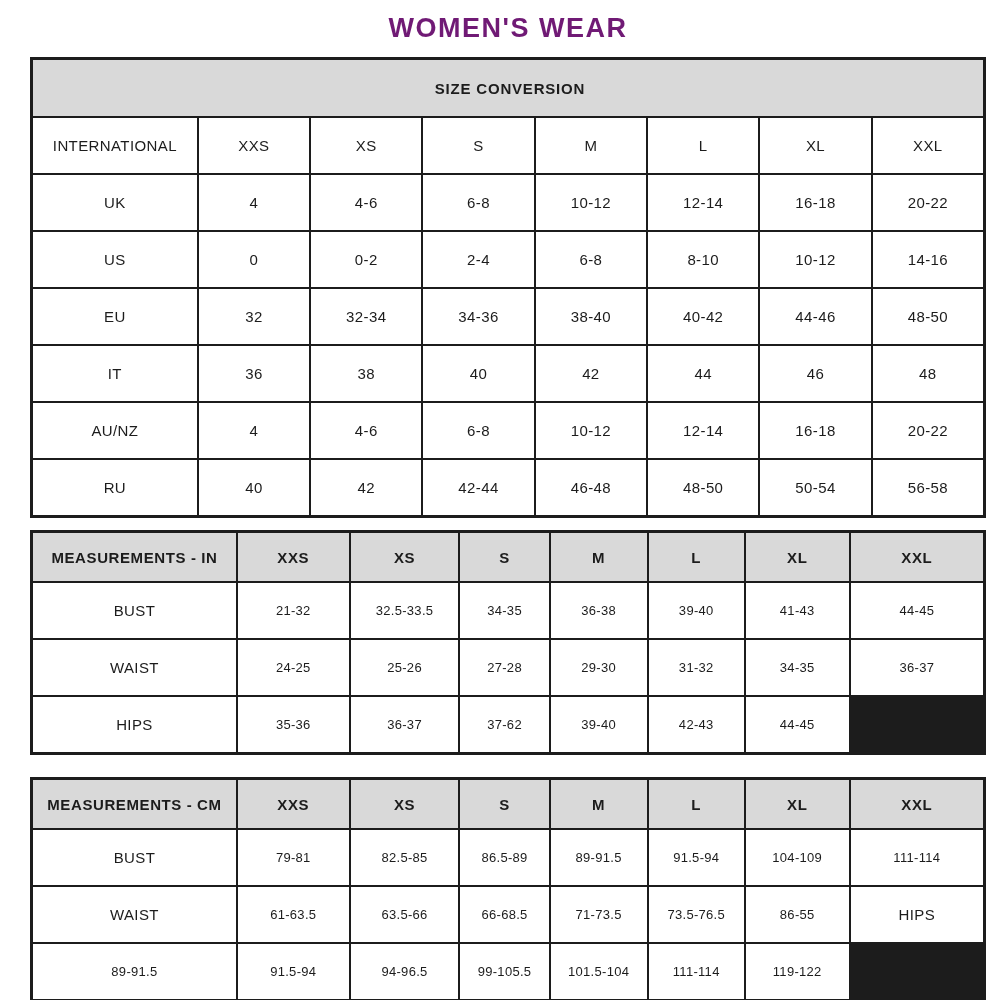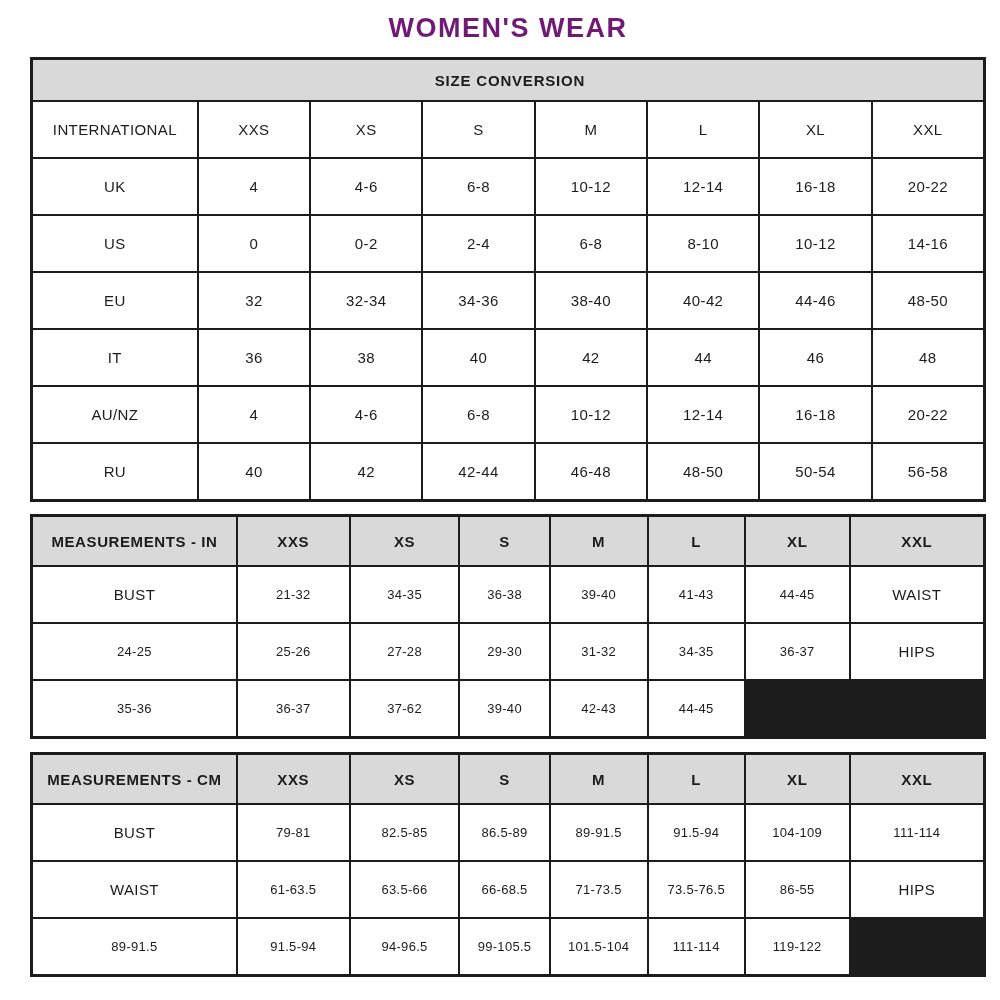--- a/index.html
+++ b/index.html
@@ -22,38 +22,38 @@
     color: #701a75;
   }
 
   .grid-table {
     display: grid;
     background: #1c1c1c;          
     border: 3px solid #1c1c1c;
     gap: 2px;
   }
   .t1 { grid-template-columns: 167fr 112.5fr 112.5fr 112.5fr 112.5fr 112.5fr 112.5fr 112.5fr; margin-bottom: 12px; }
-  .t23 { grid-template-columns: 207fr 113fr 110fr 90fr 98fr 97fr 105fr 135fr; margin-bottom: 13px; }
+  .t23 { grid-template-columns: 207fr 113fr 110fr 90fr 98fr 97fr 105fr 135fr; margin-bottom: 22px; }
   .t23.last { margin-bottom: 0; }
 
   .cell {
     background: #ffffff;
     display: flex;
     align-items: center;
     justify-content: center;
     text-align: center;
     height: 55px;
     font-size: 15px;
     letter-spacing: 0.4px;
     padding: 2px 4px;
   }
   .head-band {
     grid-column: 1 / -1;
     background: #d9d9d9;
-    height: 40px;
+    height: 56px;
     font-weight: bold;
     font-size: 15px;
     letter-spacing: 0.8px;
     padding-left: 8px;
   }
   .gray-head {
     background: #d9d9d9;
     height: 48px;
     font-weight: bold;
     font-size: 15px;
@@ -134,20 +134,21 @@
     <div class="cell gray-head">MEASUREMENTS - IN</div>
     <div class="cell gray-head">XXS</div>
     <div class="cell gray-head">XS</div>
     <div class="cell gray-head">S</div>
     <div class="cell gray-head">M</div>
     <div class="cell gray-head">L</div>
     <div class="cell gray-head">XL</div>
     <div class="cell gray-head">XXL</div>
   <div class="cell label-cell">BUST</div>
       <div class="cell value-cell">21-32</div>
+      <div class="cell value-cell">32.5-33.5</div>
       <div class="cell value-cell">34-35</div>
       <div class="cell value-cell">36-38</div>
       <div class="cell value-cell">39-40</div>
       <div class="cell value-cell">41-43</div>
       <div class="cell value-cell">44-45</div>
       <div class="cell label-cell">WAIST</div>
       <div class="cell value-cell">24-25</div>
       <div class="cell value-cell">25-26</div>
       <div class="cell value-cell">27-28</div>
       <div class="cell value-cell">29-30</div>

